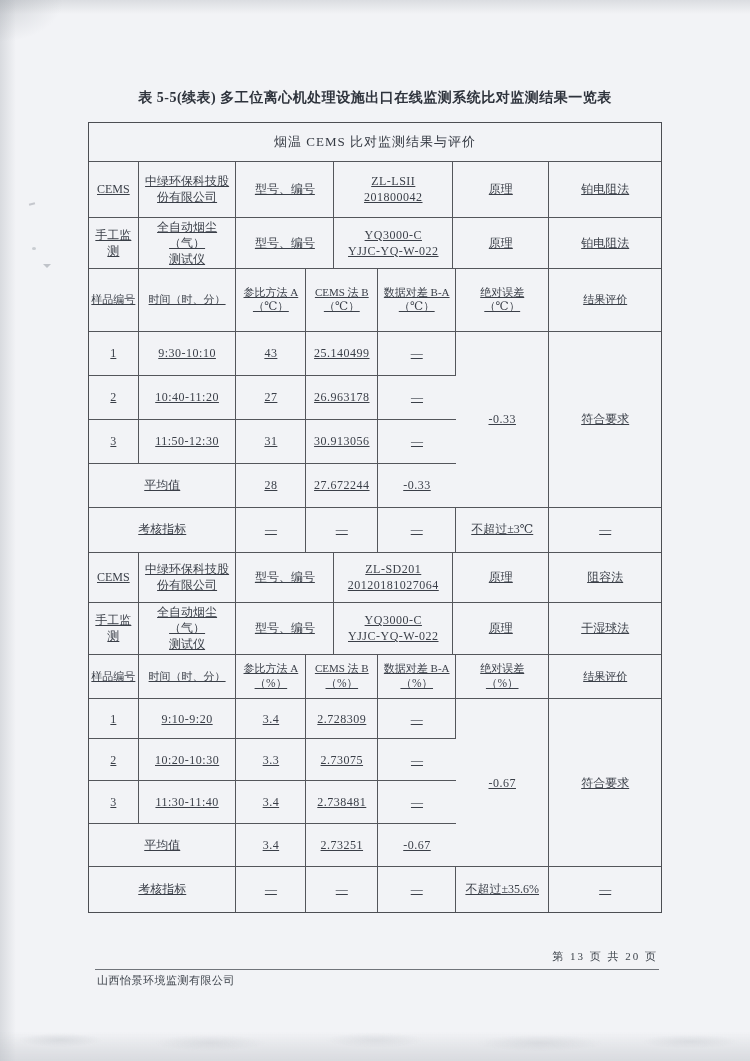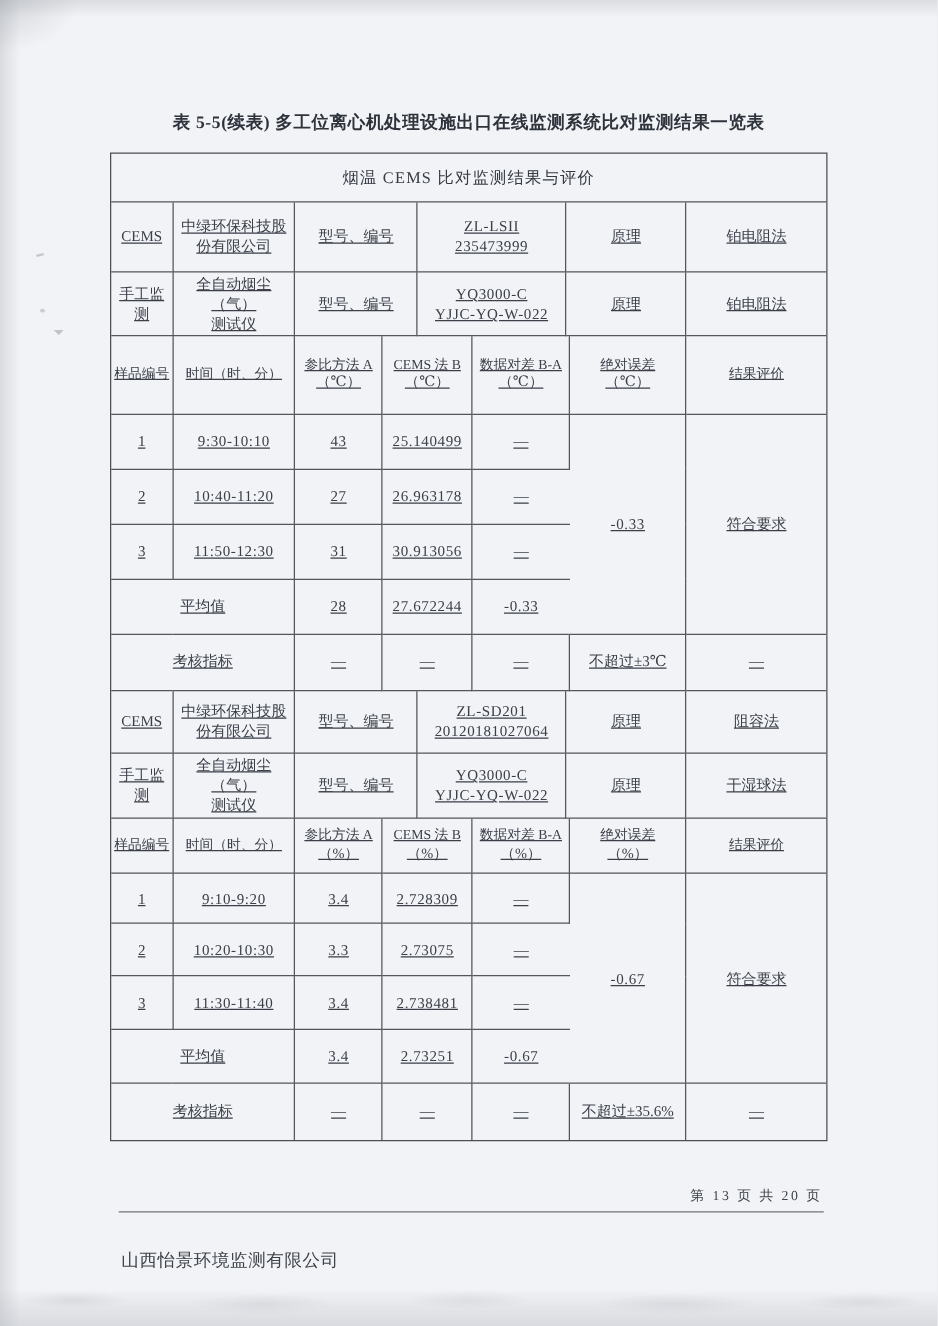--- a/index.html
+++ b/index.html
@@ -39,21 +39,21 @@
      text-align:center;vertical-align:middle;padding:1px 4px;
      font-size:12px;line-height:1.35;color:#3a3f48;overflow:hidden;}
   td:last-child{border-right:none;}
   table.last tr:last-child td{border-bottom:none;}
   .hrow td{font-size:11px;white-space:nowrap;padding:1px 1px;}
   .hrow .l2{font-size:11.5px;}
   .num{letter-spacing:.5px;}
   .dash{font-size:12px;}
 
   .footer-line{position:absolute;left:95px;top:969px;width:564px;height:1px;background:#70747a;}
-  .footer-company{position:absolute;left:97px;top:1000px;font-size:14px;color:#3d434b;letter-spacing:.5px;}
+  .footer-company{position:absolute;left:97px;top:973px;font-size:11px;color:#3d434b;letter-spacing:.5px;}
   .footer-page{position:absolute;right:92px;top:949px;font-size:11px;color:#3d434b;letter-spacing:2px;}
 </style>
 </head>
 <body>
 
 <div class="page">
   <div class="corner-shade"></div>
   <div class="speck s1"></div>
   <div class="speck s2"></div>
   <div class="speck s3"></div>
@@ -76,21 +76,21 @@
       <tbody>
           <tr style="height:55px">
         <td>CEMS</td>
         <td>
           <div>中绿环保科技股</div>
           <div>份有限公司</div>
         </td>
         <td>型号、编号</td>
         <td class="num">
           <div>ZL-LSII</div>
-          <div>235473999</div>
+          <div>201800042</div>
         </td>
         <td>原理</td>
         <td>铂电阻法</td>
       </tr>
       <tr style="height:47px">
         <td>手工监测</td>
         <td>
           <div>全自动烟尘（气）</div>
           <div>测试仪</div>
         </td>

